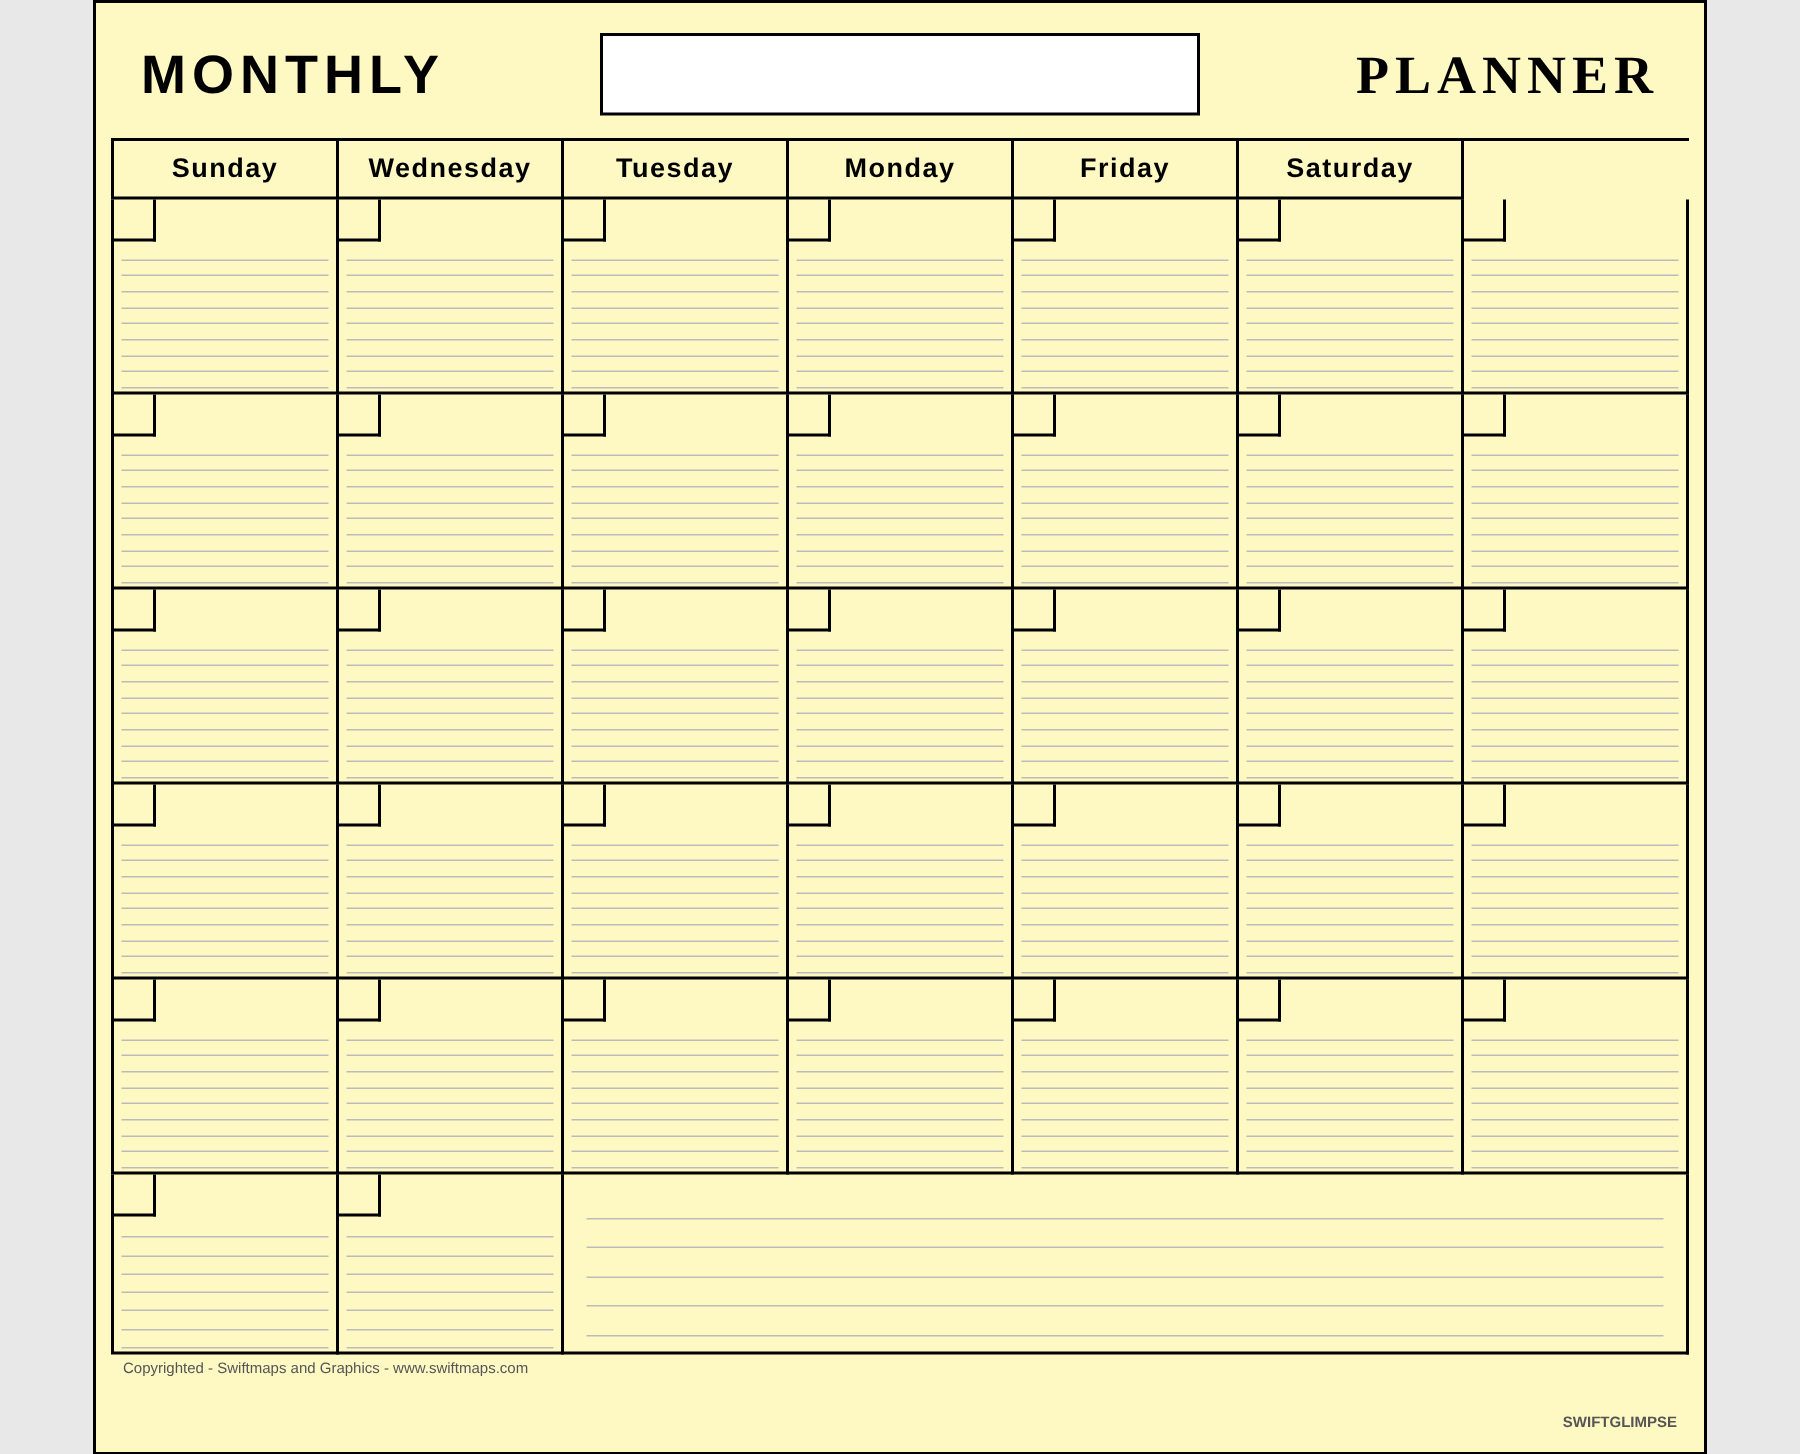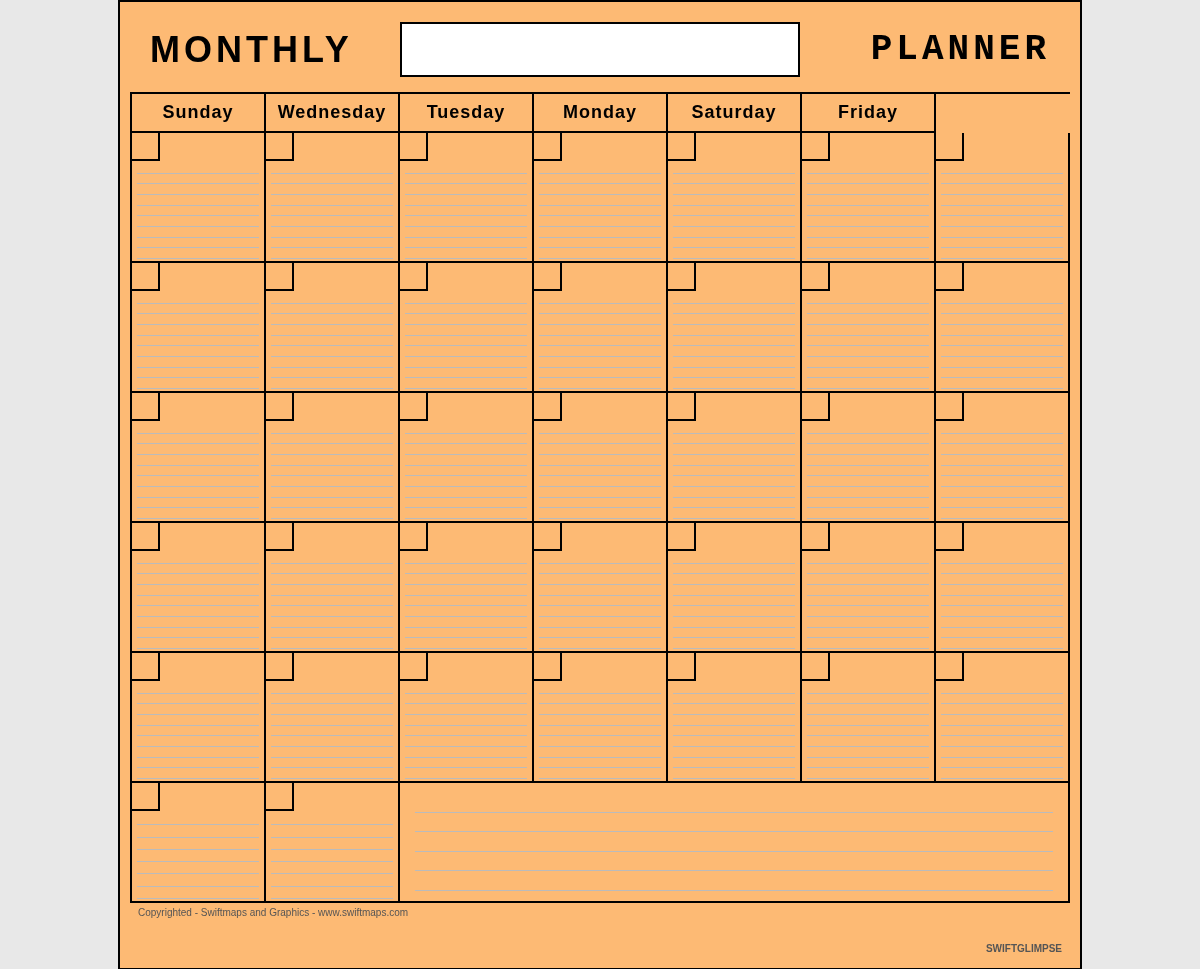--- a/index.html
+++ b/index.html
@@ -11,22 +11,22 @@
     body {
       background: #e8e8e8;
       display: flex;
       justify-content: center;
       align-items: center;
       min-height: 100vh;
       font-family: Arial, sans-serif;
     }
 
     .planner-container {
-      width: 964px;
-      background: #fdba74;
+      width: 1076px;
+      background: #fef9c3;
       border: 2px solid #000;
       padding: 10px;
     }
 
     
     .header {
       display: flex;
       align-items: center;
       justify-content: space-between;
       padding: 10px 20px;
@@ -53,21 +53,21 @@
       height: 55px;
       font-size: 24px;
       padding: 5px 10px;
       outline: none;
     }
 
     .header-planner {
       font-size: 36px;
       font-weight: bold;
       letter-spacing: 4px;
-      font-family: Liberation Mono, monospace;
+      font-family: Liberation Serif, serif;
       flex: 1;
       text-align: right;
     }
 
     
     .day-headers {
       display: grid;
       grid-template-columns: repeat(7, 1fr);
       border-top: 2px solid #000;
       border-left: 2px solid #000;
@@ -182,22 +182,22 @@
       <input class="month-input" type="text" style="">
     </div>
     <div class="header-planner">PLANNER</div>
   </div>
 
   <div class="day-headers">
     <div class="day-header">Sunday</div>
     <div class="day-header">Wednesday</div>
     <div class="day-header">Tuesday</div>
     <div class="day-header">Monday</div>
+    <div class="day-header">Friday</div>
     <div class="day-header">Saturday</div>
-    <div class="day-header">Friday</div>
   </div>
 
   <div class="calendar-grid" id="calendar-grid">
   <div class="cal-cell">
         <div class="date-number-box"></div>
         <div class="lines-wrapper">
           <div class="h-line"></div>
           <div class="h-line"></div>
           <div class="h-line"></div>
           <div class="h-line"></div>

